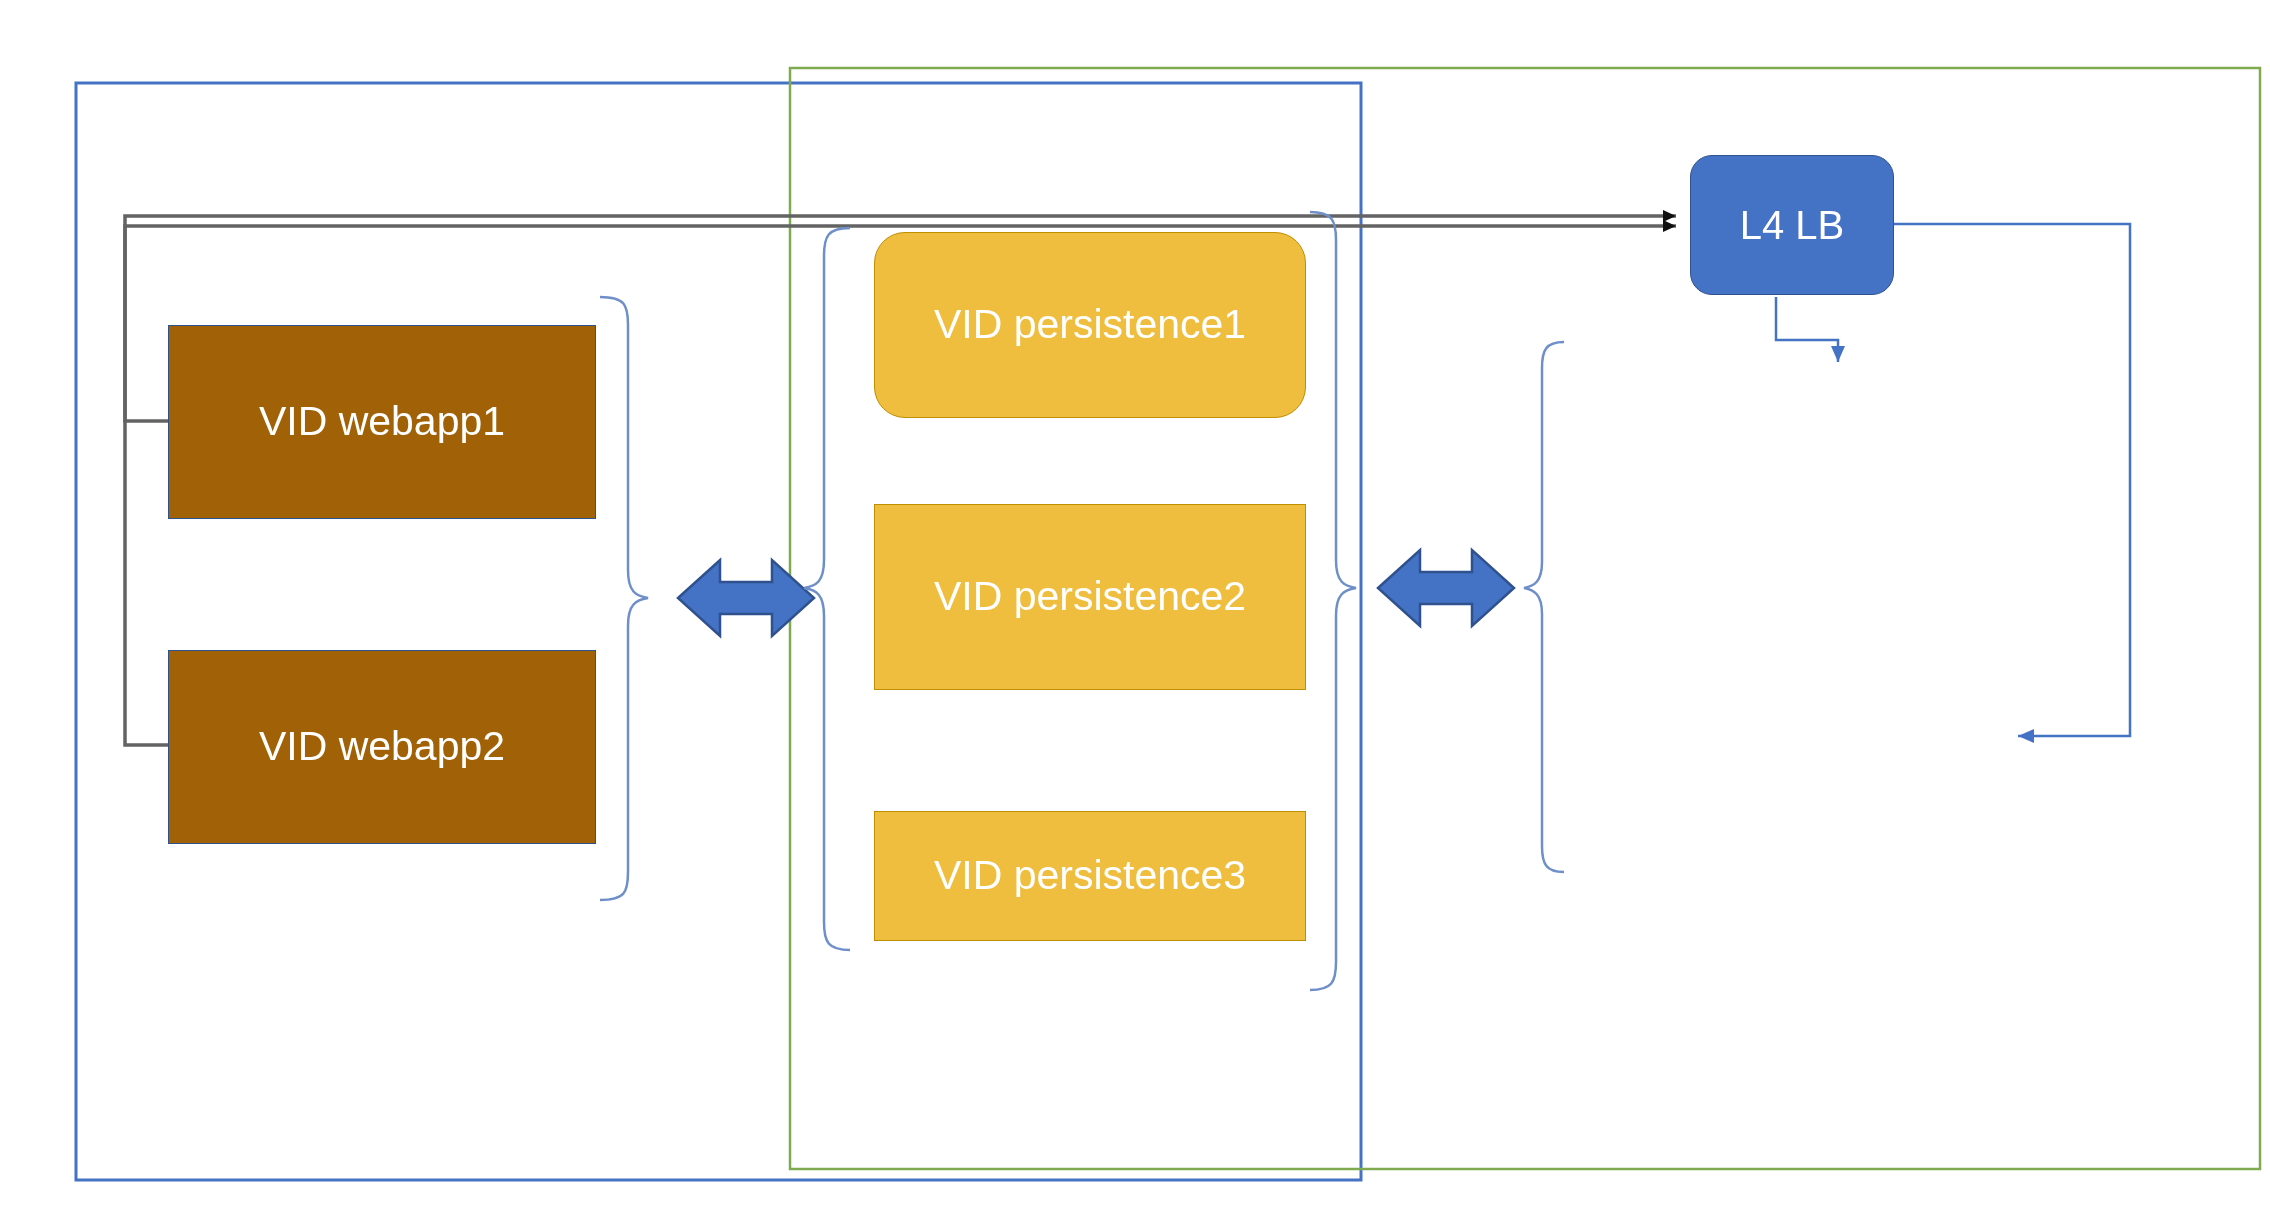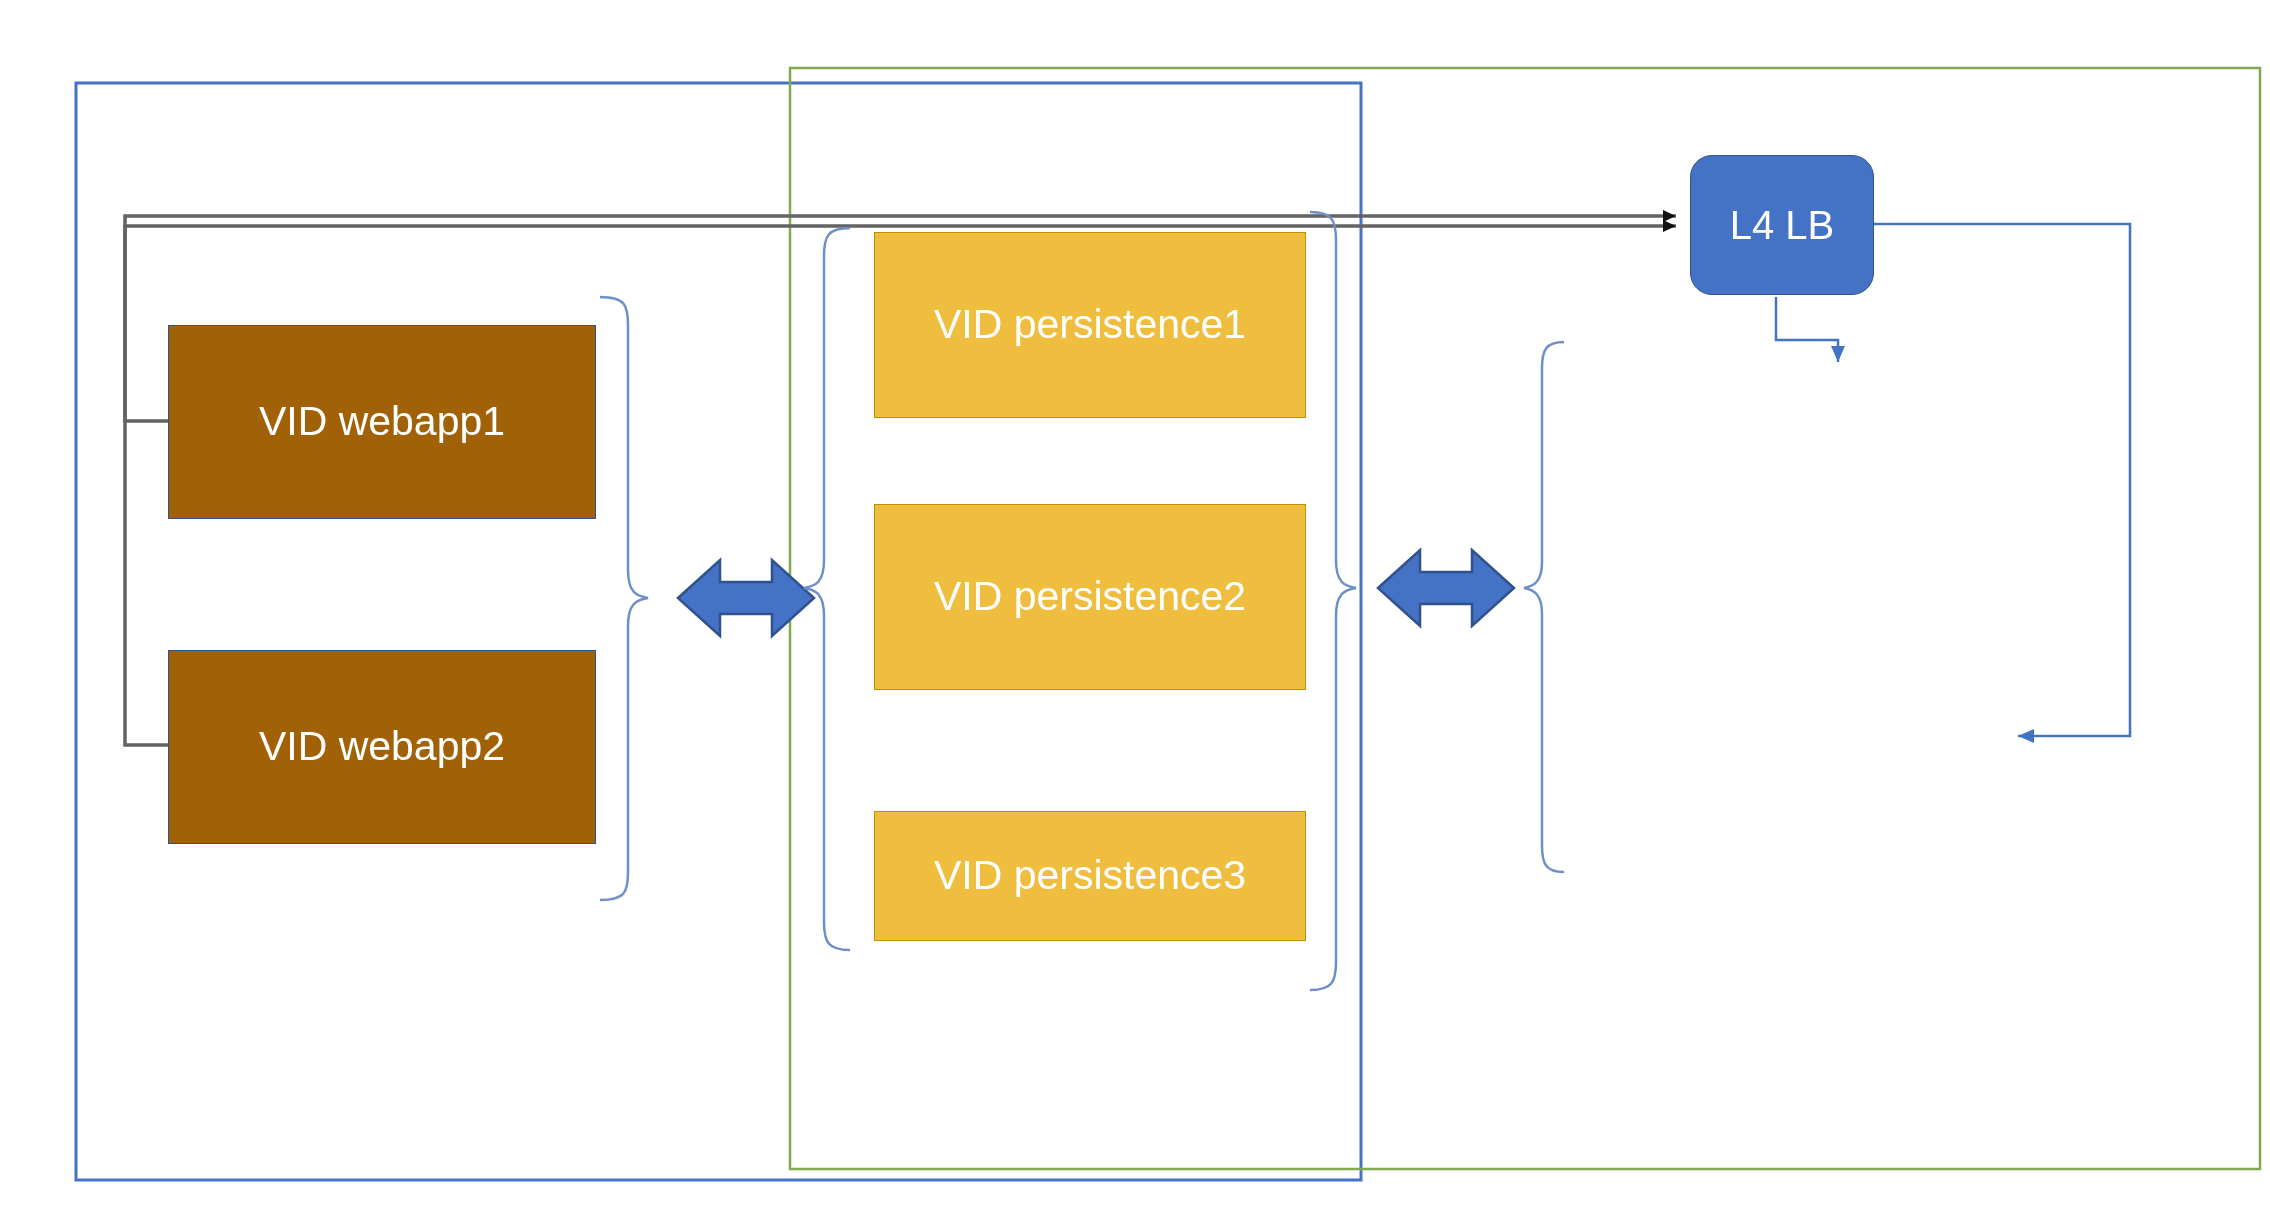--- a/index.html
+++ b/index.html
@@ -119,31 +119,31 @@
   </svg>
 
   <div class="node node-vid-webapp" style="left:168px; top:325px; width:428px; height:194px;">
     <span class="node-label">VID webapp1</span>
   </div>
 
   <div class="node node-vid-webapp" style="left:168px; top:650px; width:428px; height:194px;">
     <span class="node-label">VID webapp2</span>
   </div>
 
-  <div class="node node-vid-persistence" style="left:874px; top:232px; width:432px; height:186px;">
+  <div class="node node-vid-persistence" style="left:874px; top:232px; width:432px; height:186px;border-radius:31px;">
     <span class="node-label">VID persistence1</span>
   </div>
 
   <div class="node node-vid-persistence" style="left:874px; top:504px; width:432px; height:186px;">
     <span class="node-label">VID persistence2</span>
   </div>
 
   <div class="node node-vid-persistence" style="left:874px; top:811px; width:432px; height:130px;">
     <span class="node-label">VID persistence3</span>
   </div>
 
-  <div class="node node-lb" style="left:1690px; top:155px; width:184px; height:140px;">
+  <div class="node node-lb" style="left:1690px; top:155px; width:204px; height:140px;">
     <span class="node-label">L4 LB</span>
   </div>
 
 
 
 </div>
 
 </body></html>

